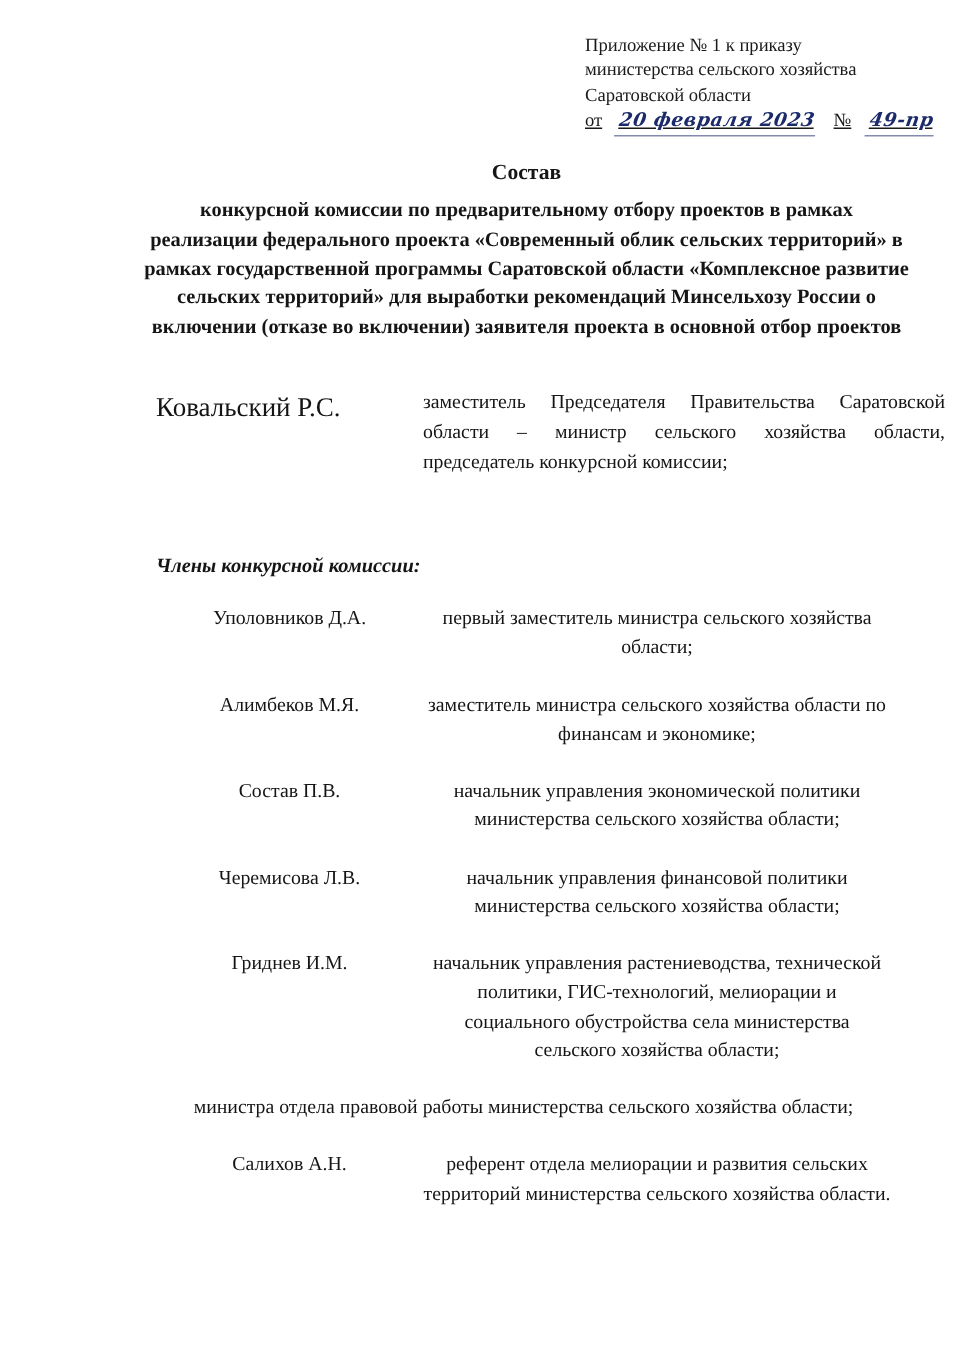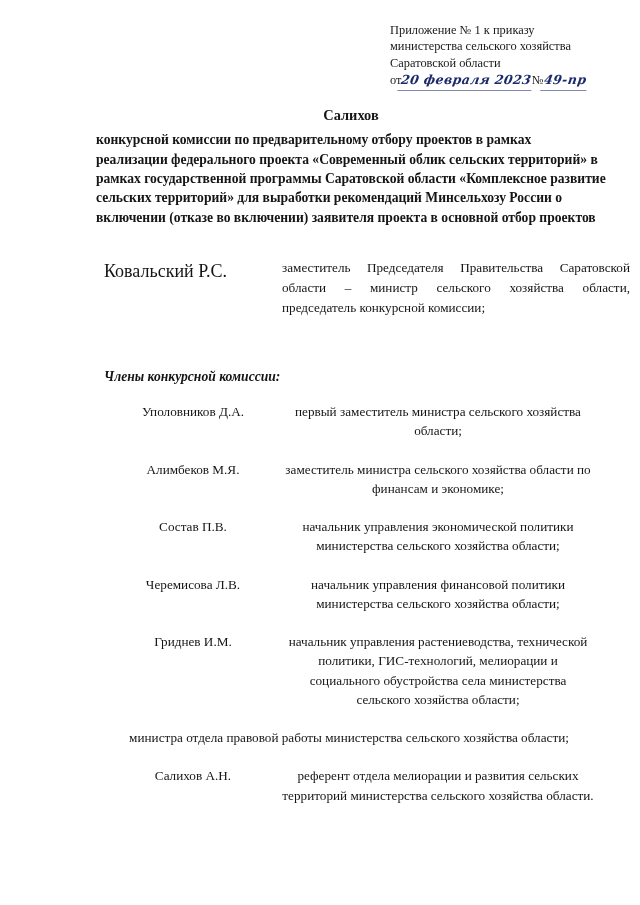--- a/index.html
+++ b/index.html
@@ -33,23 +33,24 @@
     font-size: 12.4px;
     line-height: 1.32;
     color: #1a1a1a;
   }
   .header-block .hline {
     white-space: pre;
   }
   .header-date-line {
     display: flex;
     align-items: flex-end;
-    gap: 0;
+    gap: 12px;
     margin-top: 1px;
     white-space: nowrap;
+    text-decoration: underline;
   }
   
   .ink {
     font-family: "DejaVu Serif", serif;
     font-style: italic;
     font-weight: 700;
     color: #1b2a6b;
     letter-spacing: 0.4px;
     transform: skewX(-9deg);
     display: inline-block;
@@ -77,21 +78,21 @@
   .doc-title {
     font-weight: 700;
     font-size: 14.4px;
     line-height: 1.0;
     margin-bottom: 8px;
   }
   .doc-subtitle {
     font-weight: 700;
     font-size: 13.6px;
     line-height: 1.42;
-    text-align: left;
+    text-align: center;
   }
 
   
   .chair-row {
     position: absolute;
     top: 258px;
     left: 92px;
     width: 530px;
     display: flex;
     align-items: flex-start;
@@ -158,21 +159,21 @@
     <div class="hline">Саратовской области</div>
     <div class="header-date-line">
       <span>от</span>
       <span class="ink">20 февраля 2023</span>
       <span>№</span>
       <span class="ink">49-пр</span>
     </div>
   </div>
 
   <div class="title-wrap">
-    <div class="doc-title">Салихов</div>
+    <div class="doc-title">Состав</div>
     <div class="doc-subtitle">конкурсной комиссии по предварительному отбору проектов в рамках реализации федерального проекта «Современный облик сельских территорий» в рамках государственной программы Саратовской области «Комплексное развитие сельских территорий» для выработки рекомендаций Минсельхозу России о включении (отказе во включении) заявителя проекта в основной отбор проектов</div>
   </div>
 
   <div class="chair-row">
     <div class="chair-name">Ковальский Р.С.</div>
     <div class="chair-role">заместитель Председателя Правительства Саратовской области – министр сельского хозяйства области, председатель конкурсной комиссии;</div>
   </div>
 
   <div class="members-heading">Члены конкурсной комиссии:</div>
 

